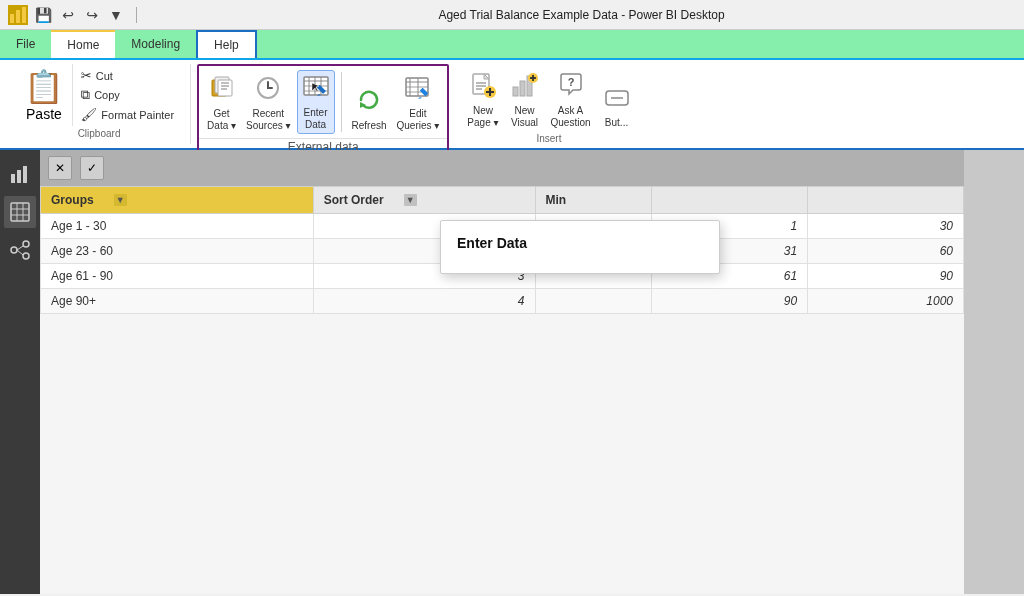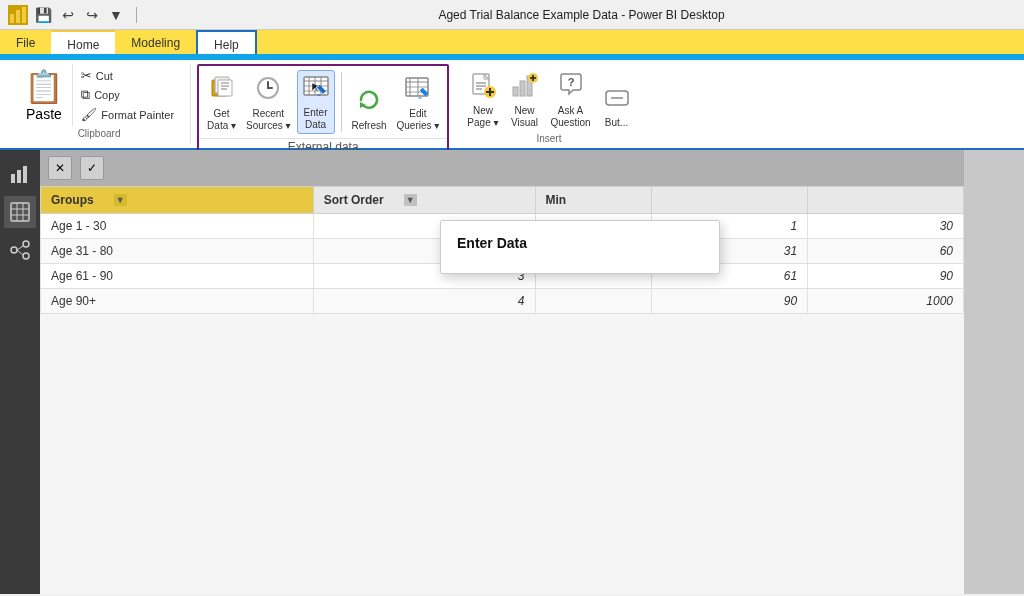--- a/index.html
+++ b/index.html
@@ -39,22 +39,22 @@
       display: flex; align-items: center; justify-content: center;
       cursor: pointer; color: #444; font-size: 14px;
     }
     .title-text {
       flex: 1; text-align: center; font-size: 12px; color: #222;
     }
 
     
     .ribbon-tabs {
       display: flex;
-      background: #fde047;
-      border-bottom: 6px solid #0ea5e9;
+      background: #86efac;
+      border-bottom: 2px solid #0ea5e9;
       height: 30px;
     }
     .ribbon-tab {
       padding: 6px 16px;
       font-size: 12px;
       cursor: pointer;
       color: #333;
       border: none;
       background: transparent;
     }
@@ -572,21 +572,21 @@
       </thead>
       <tbody>
         <tr>
           <td>Age 1 - 30</td>
           <td class="num">1</td>
           <td></td>
           <td class="num">1</td>
           <td class="num">30</td>
         </tr>
         <tr>
-          <td>Age 31 - 80</td>
+          <td>Age 23 - 60</td>
           <td class="num">2</td>
           <td></td>
           <td class="num">31</td>
           <td class="num">60</td>
         </tr>
         <tr>
           <td>Age 61 - 90</td>
           <td class="num">3</td>
           <td></td>
           <td class="num">61</td>

